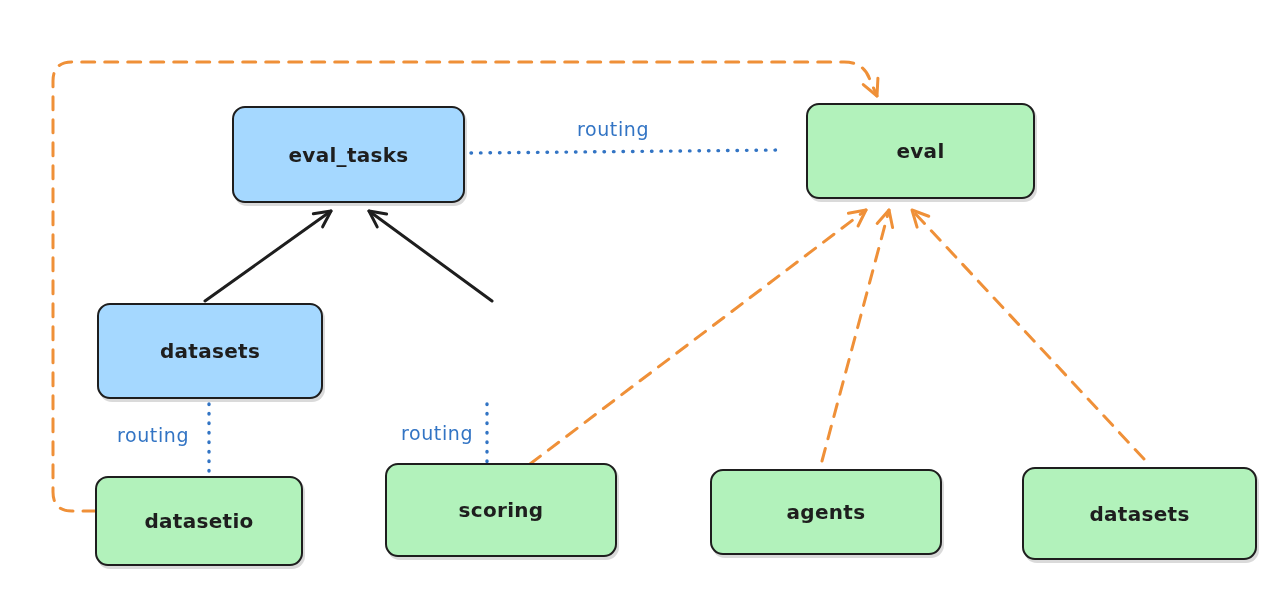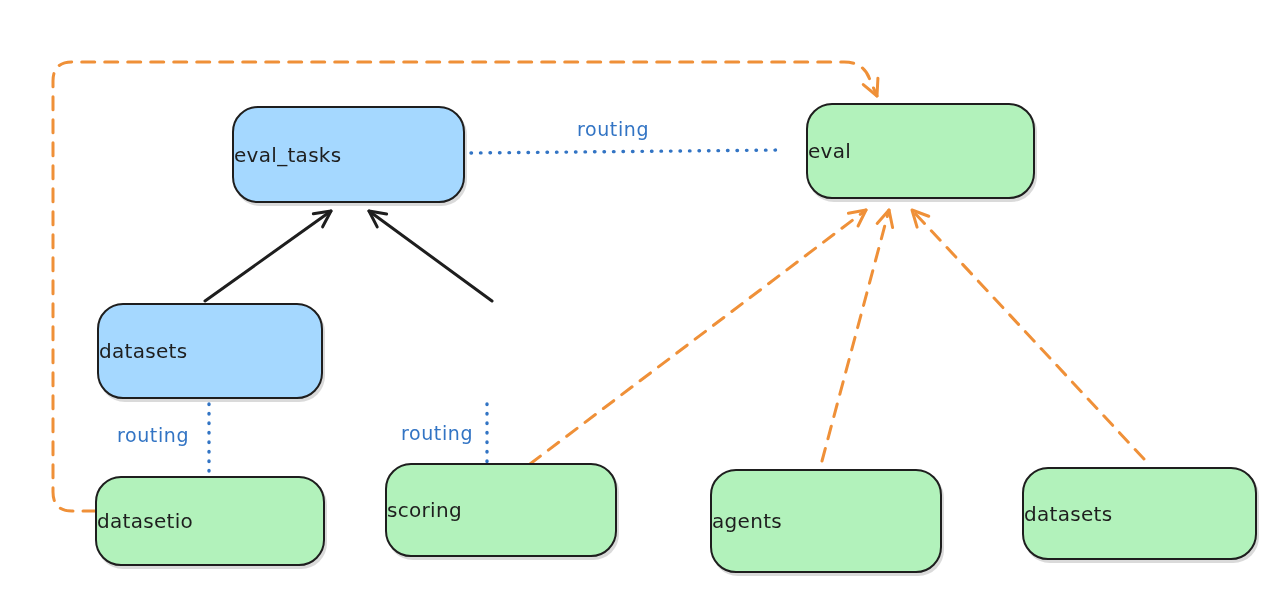--- a/index.html
+++ b/index.html
@@ -62,27 +62,29 @@
     fill: none;
     stroke: #ef9038;
     stroke: var(--orange, #ef9038);
     stroke-width: 3;
     stroke-linecap: round;
     stroke-linejoin: round;
   }
   .node {
     position: absolute;
     border: 2.5px solid var(--node-stroke, #1e1e1e);
-    border-radius: 26px;
+    border-radius: 13px;
     display: flex;
     align-items: center;
+    justify-content: center;
     font-size: 20px;
     color: #1e1e1e;
     letter-spacing: 0.3px;
     box-shadow: 2px 3px 0 rgba(150,150,150,0.35);
+    font-weight: bold;
   }
   .node-blue  { background: var(--node-blue-fill, #a5d8ff); }
   .node-green { background: var(--node-green-fill, #b2f2bb); }
   .routing-label {
     position: absolute;
     color: var(--routing-blue, #3274c4);
     font-size: 19px;
     font-weight: 400;
     letter-spacing: 0.6px;
   }
@@ -122,29 +124,29 @@
 
   <div class="node node-green" style="left:788px; top:103px; width:229px; height:96px;margin-left:18px;">
     <span>eval</span>
   </div>
 
   <div class="node node-blue" style="left:97px; top:303px; width:226px; height:96px;">
     <span>datasets</span>
   </div>
 
 
-  <div class="node node-green" style="left:95px; top:476px; width:230px; height:90px;">
+  <div class="node node-green" style="left:95px; top:476px; width:208px; height:90px;">
     <span>datasetio</span>
   </div>
 
   <div class="node node-green" style="left:385px; top:463px; width:232px; height:94px;">
     <span>scoring</span>
   </div>
 
-  <div class="node node-green" style="left:710px; top:469px; width:232px; height:104px;">
+  <div class="node node-green" style="left:710px; top:469px; width:232px; height:86px;">
     <span>agents</span>
   </div>
 
   <div class="node node-green" style="left:1022px; top:467px; width:235px; height:93px;">
     <span>datasets</span>
   </div>
 
   <div class="routing-label" style="left:577px; top:118px;">routing</div>
   <div class="routing-label" style="left:117px; top:424px;">routing</div>
   <div class="routing-label" style="left:401px; top:422px;">routing</div>

